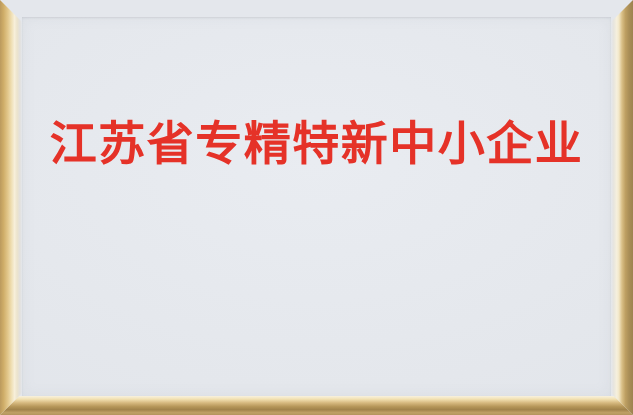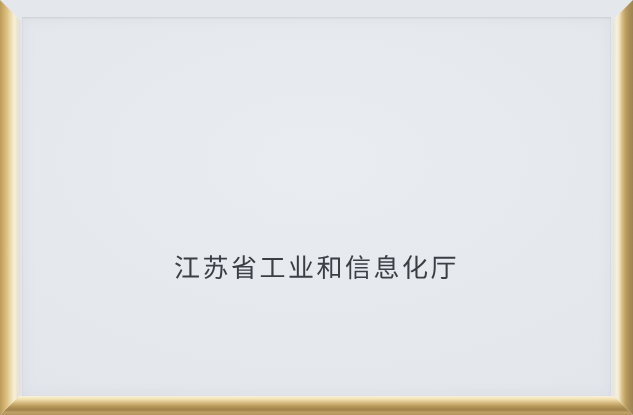--- a/index.html
+++ b/index.html
@@ -206,16 +206,16 @@
 <body>
 
 <div class="plaque">
 
   <div class="frame-edge frame-top"></div>
   <div class="frame-edge frame-bottom"></div>
   <div class="frame-edge frame-left"></div>
   <div class="frame-edge frame-right"></div>
 
   <div class="panel">
-    <div class="subtitle">江苏省工业和信息化厅</div>
+    <div class="title">江苏省专精特新中小企业</div>
   </div>
 
 </div>
 
 </body></html>

